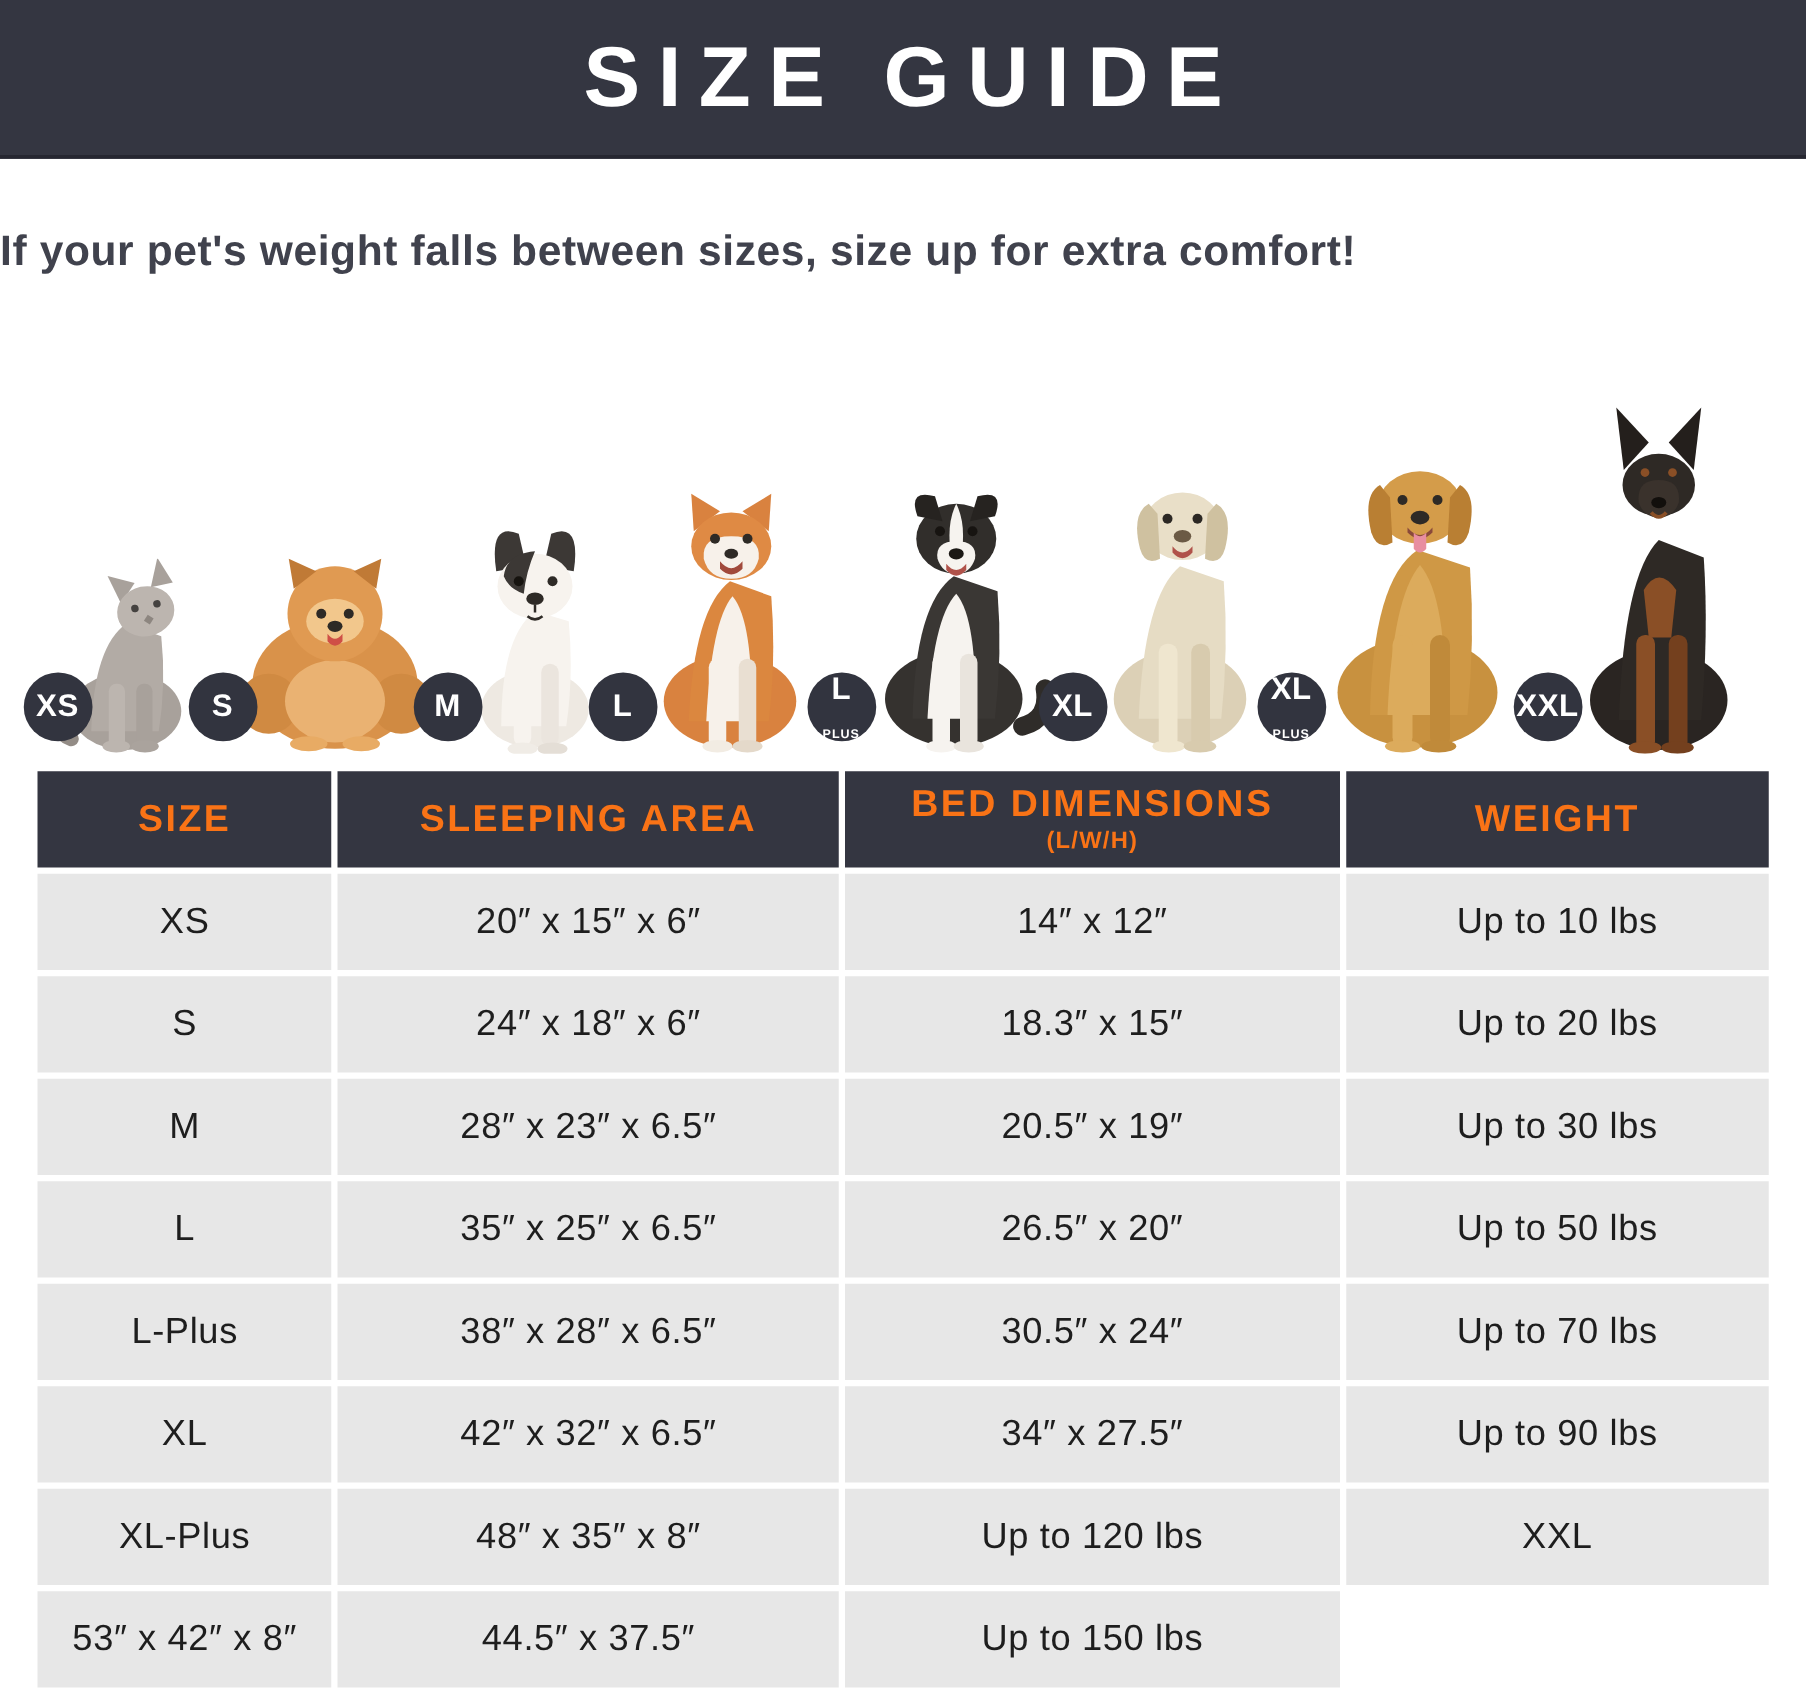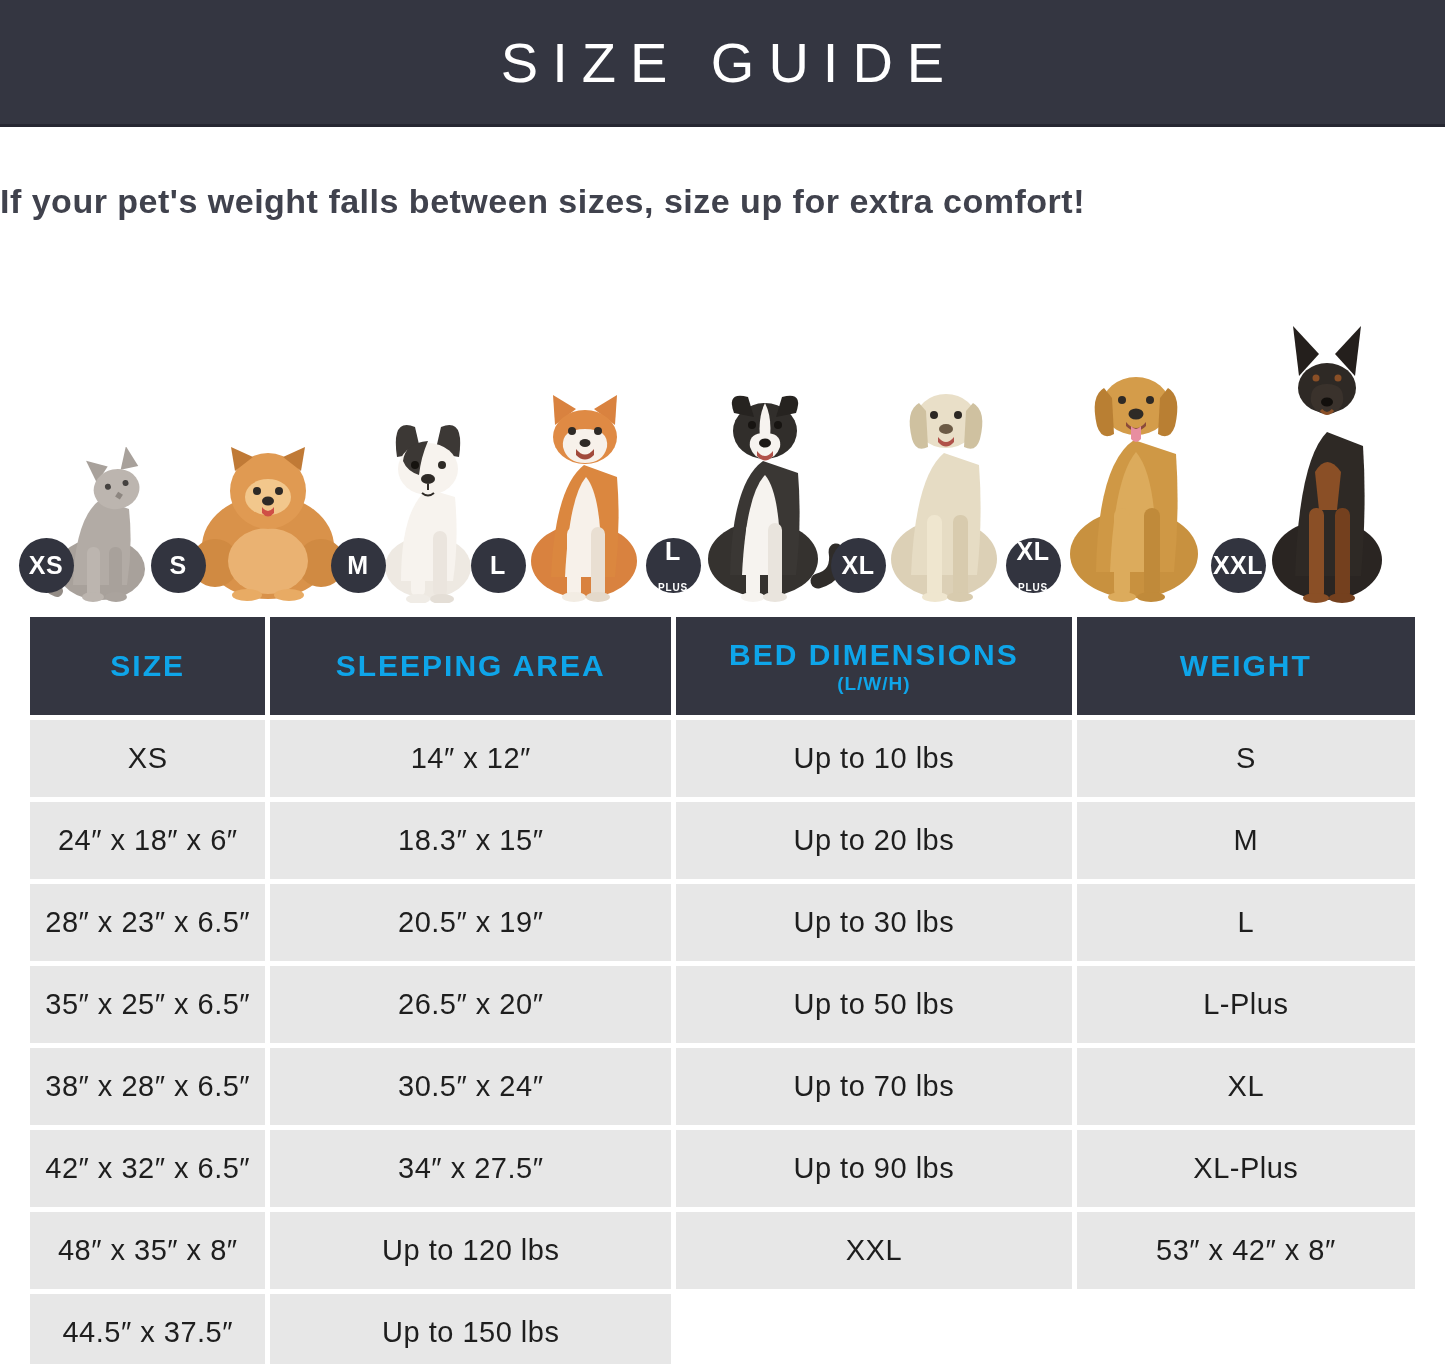--- a/index.html
+++ b/index.html
@@ -14,22 +14,22 @@
   .header-band {
     height: 127px;
     background: #343641;
     border-bottom: 3px solid #262731;
     display: flex;
     align-items: center;
     justify-content: center;
   }
   .page-title {
     color: #ffffff;
-    font-size: 56px;
-    font-weight: normal;
+    font-size: 68px;
+    font-weight: bold;
     letter-spacing: 14px;
     padding-left: 14px; 
   }
   .subtitle {
     margin-top: 55px;
     text-align: left;
     font-size: 34px;
     font-weight: bold;
     color: #40424d;
     letter-spacing: 0.5px;
@@ -68,22 +68,22 @@
   .size-table {
     width: 1385px;
     margin: 0 auto;
     display: grid;
     grid-template-columns: 238fr 405fr 400fr 342fr;
     gap: 5px;
     background: #ffffff;
   }
   .hcell {
     background: #343641;
-    color: #0ea5e9;
-    height: 98px;
+    color: #f97316;
+    height: 77px;
     display: flex;
     flex-direction: column;
     align-items: center;
     justify-content: center;
     font-size: 30px;
     font-weight: bold;
     letter-spacing: 2px;
     text-align: center;
   }
   .hcell .hsub { font-size: 19px; letter-spacing: 1px; margin-top: 1px; }
@@ -310,20 +310,21 @@
   </div>
   <div class="hcell">
     <span>BED DIMENSIONS</span>
     <span class="hsub">(L/W/H)</span>
   </div>
   <div class="hcell">
     <span>WEIGHT</span>
   </div>
 
   <div class="cell">XS</div>
+  <div class="cell">20″ x 15″ x 6″</div>
   <div class="cell">14″ x 12″</div>
   <div class="cell">Up to 10 lbs</div>
 
   <div class="cell">S</div>
   <div class="cell">24″ x 18″ x 6″</div>
   <div class="cell">18.3″ x 15″</div>
   <div class="cell">Up to 20 lbs</div>
 
   <div class="cell">M</div>
   <div class="cell">28″ x 23″ x 6.5″</div>

